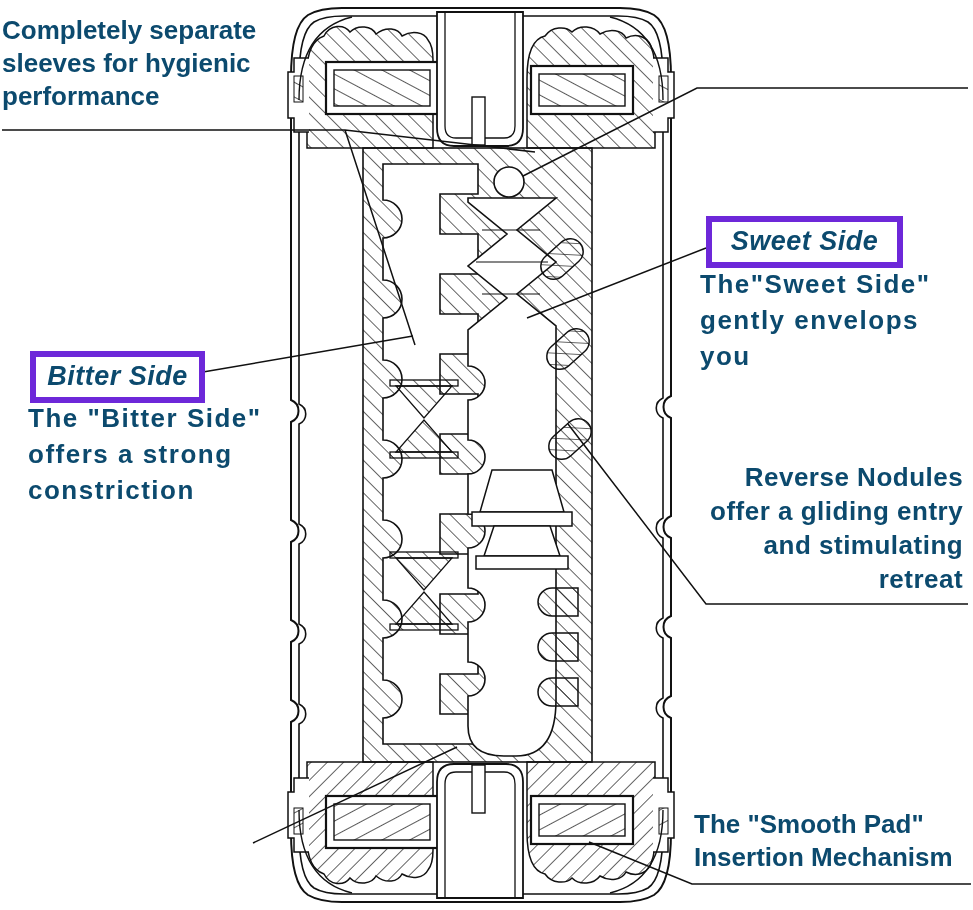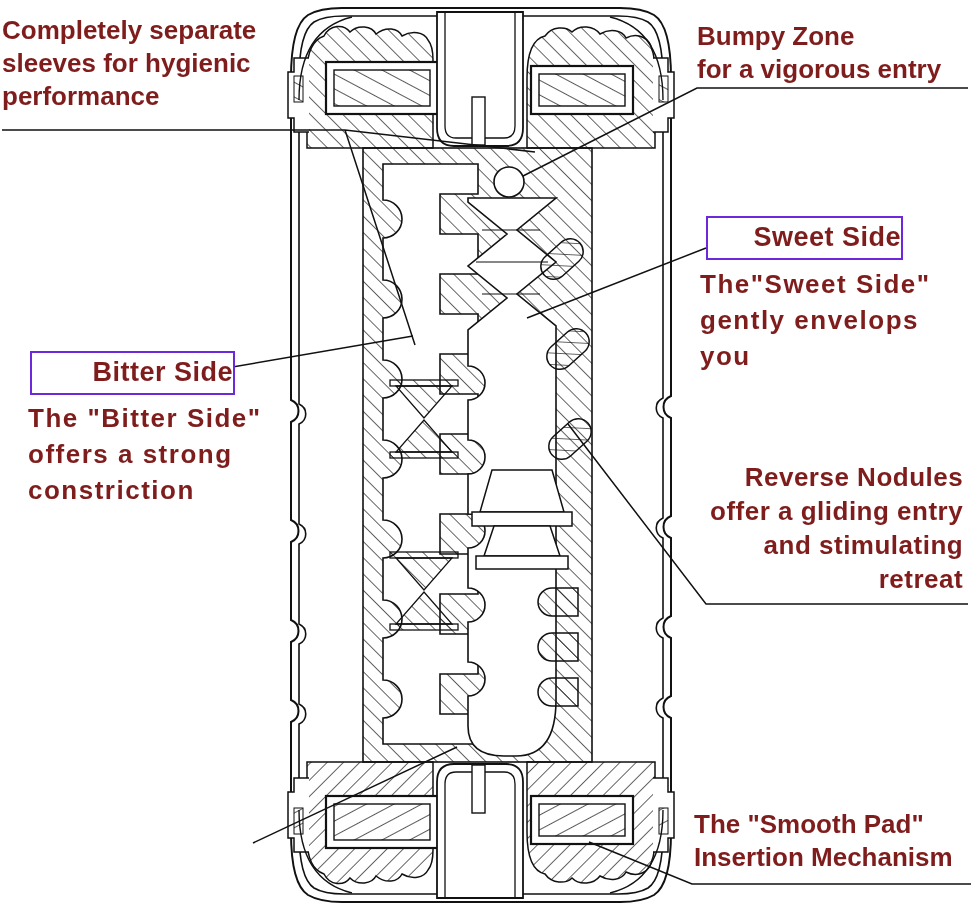--- a/index.html
+++ b/index.html
@@ -3,26 +3,26 @@
 <meta charset="utf-8">
 <style>
   html,body{margin:0;padding:0;background:#ffffff;}
   .stage{
     position:relative;width:973px;height:910px;background:#ffffff;overflow:hidden;
     font-family:"Liberation Sans",sans-serif;color:#111;
   }
   .stage svg{position:absolute;left:0;top:0;}
   .label{
     position:absolute;font-weight:bold;font-size:26px;line-height:33px;
-    white-space:pre-line;color:#7f1d1d;
+    white-space:pre-line;color:#0c4a6e;
   }
   .desc{letter-spacing:1.5px;line-height:36px;}
   .boxed{
-    border:2px solid #6d28d9;background:#fff;text-align:right;white-space:nowrap;
-    font-size:27px;line-height:37px;padding:1px 0 2px 0;letter-spacing:0.5px;
+    border:6px solid #6d28d9;background:#fff;text-align:center;white-space:nowrap;
+    font-size:27px;line-height:37px;padding:1px 0 2px 0;letter-spacing:0.5px;font-style:italic;
   }
   .tight{line-height:34px;letter-spacing:0.5px;}
 </style>
 </head>
 <body>
 
 <div class="stage">
 
   <svg width="973" height="910" viewBox="0 0 973 910">
     <defs>
@@ -147,29 +147,27 @@
       <path d="M968,604 H706 L568,424"></path>
       <path d="M253,843 L457,747"></path>
       <path d="M971,884 H692 L589,842"></path>
     </g>
   </svg>
 
   <div class="label" style="left:2px;top:14px;">Completely separate
 sleeves for hygienic
 performance</div>
 
-  <div class="label" style="left:697px;top:20px;">Bumpy Zone
-for a vigorous entry</div>
 
   <div class="label boxed" style="left:706px;top:216px;width:197px;box-sizing:border-box;">Sweet Side</div>
   <div class="label desc" style="left:700px;top:266px;">The"Sweet Side"
 gently envelops
 you</div>
 
-  <div class="label boxed" style="left:30px;top:351px;width:205px;box-sizing:border-box;">Bitter Side</div>
+  <div class="label boxed" style="left:30px;top:351px;width:175px;box-sizing:border-box;">Bitter Side</div>
   <div class="label desc" style="left:28px;top:400px;">The "Bitter Side"
 offers a strong
 constriction</div>
 
   <div class="label tight" style="left:710px;top:460px;text-align:right;">Reverse Nodules
 offer a gliding entry
 and stimulating
 retreat</div>
 
 

